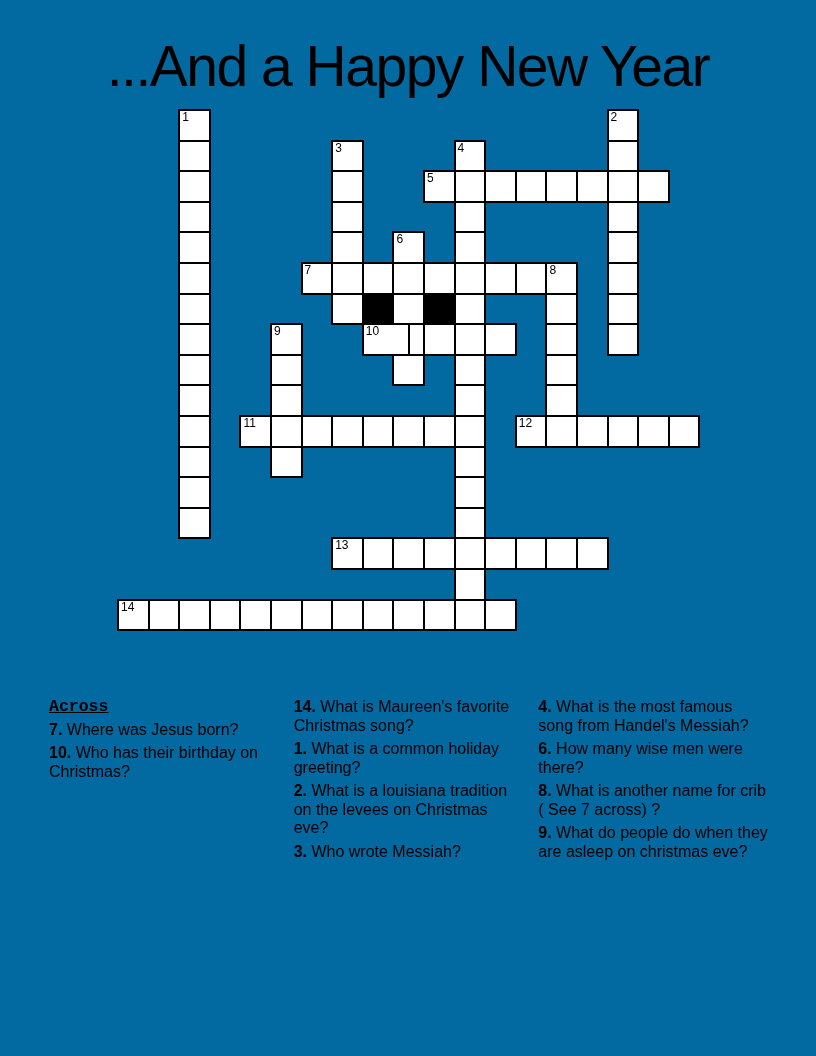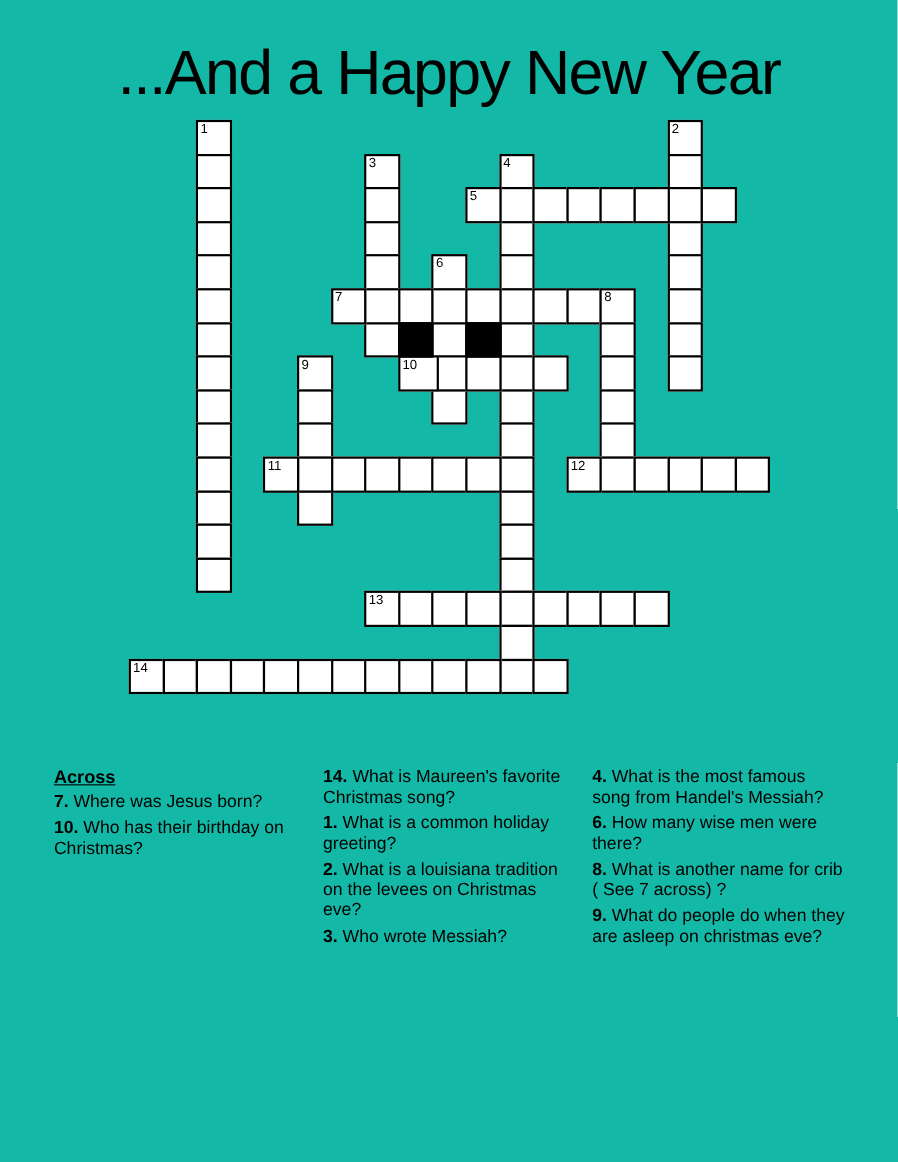--- a/index.html
+++ b/index.html
@@ -1,17 +1,17 @@
 <!DOCTYPE html>
 <html><head>
 <meta charset="utf-8">
 <style>
   html,body{margin:0;padding:0;background:#fff;}
   .page{
-    position:relative;width:816px;height:1056px;background:#14b8a6;
+    position:relative;width:816px;height:1056px;background:#0369a1;
     font-family:"Liberation Sans",sans-serif;color:#000;overflow:hidden;
   }
   .title{
     position:absolute;top:33px;left:0;width:100%;
     text-align:center;font-size:57px;font-weight:400;letter-spacing:-1.5px;
     color:#000;white-space:nowrap;
   }
   .grid{position:absolute;left:0;top:0;width:816px;height:700px;}
   .cell{
     position:absolute;box-sizing:border-box;
@@ -24,20 +24,21 @@
   }
   .clues{
     position:absolute;left:49px;top:698px;width:720px;
     display:grid;grid-template-columns:1fr 1fr 1fr;column-gap:14px;
     font-size:16px;line-height:18.5px;color:#000;
   }
   .clue{margin:0 0 5px 0;}
   .clue-heading{
     font-weight:700;text-decoration:underline;font-size:16.5px;
     margin:0 0 4px 0;
+    font-family:Liberation Mono, monospace;
   }
   .cnum{font-weight:700;}
 </style>
 </head>
 <body>
 
 <div class="page">
   <div class="title">...And a Happy New Year</div>
   <div class="grid" id="grid">
       <div class="cell" style="left: 178.2px; top: 109px; width: 32.6px; height: 32.6px;">
@@ -122,21 +123,21 @@
       <div class="cell" style="left: 545.4px; top: 353.8px; width: 32.6px; height: 32.6px;"></div>
       <div class="cell" style="left: 545.4px; top: 384.4px; width: 32.6px; height: 32.6px;"></div>
       <div class="cell" style="left: 545.4px; top: 415px; width: 32.6px; height: 32.6px;"></div>
       <div class="cell" style="left: 270px; top: 323.2px; width: 32.6px; height: 32.6px;">
         <span class="cellnum">9</span>
       </div>
       <div class="cell" style="left: 270px; top: 353.8px; width: 32.6px; height: 32.6px;"></div>
       <div class="cell" style="left: 270px; top: 384.4px; width: 32.6px; height: 32.6px;"></div>
       <div class="cell" style="left: 270px; top: 415px; width: 32.6px; height: 32.6px;"></div>
       <div class="cell" style="left: 270px; top: 445.6px; width: 32.6px; height: 32.6px;"></div>
-      <div class="cell" style="left: 361.8px; top: 323.2px; width: 37px; height: 32.6px; padding-left: 16px;">
+      <div class="cell" style="left: 361.8px; top: 323.2px; width: 48px; height: 32.6px; padding-left: 16px;">
         <span class="cellnum">10</span>
       </div>
       <div class="cell" style="left: 423px; top: 323.2px; width: 32.6px; height: 32.6px;"></div>
       <div class="cell" style="left: 484.2px; top: 323.2px; width: 32.6px; height: 32.6px;"></div>
       <div class="cell" style="left: 239.4px; top: 415px; width: 32.6px; height: 32.6px;">
         <span class="cellnum">11</span>
       </div>
       <div class="cell" style="left: 300.6px; top: 415px; width: 32.6px; height: 32.6px;"></div>
       <div class="cell" style="left: 331.2px; top: 415px; width: 32.6px; height: 32.6px;"></div>
       <div class="cell" style="left: 361.8px; top: 415px; width: 32.6px; height: 32.6px;"></div>

